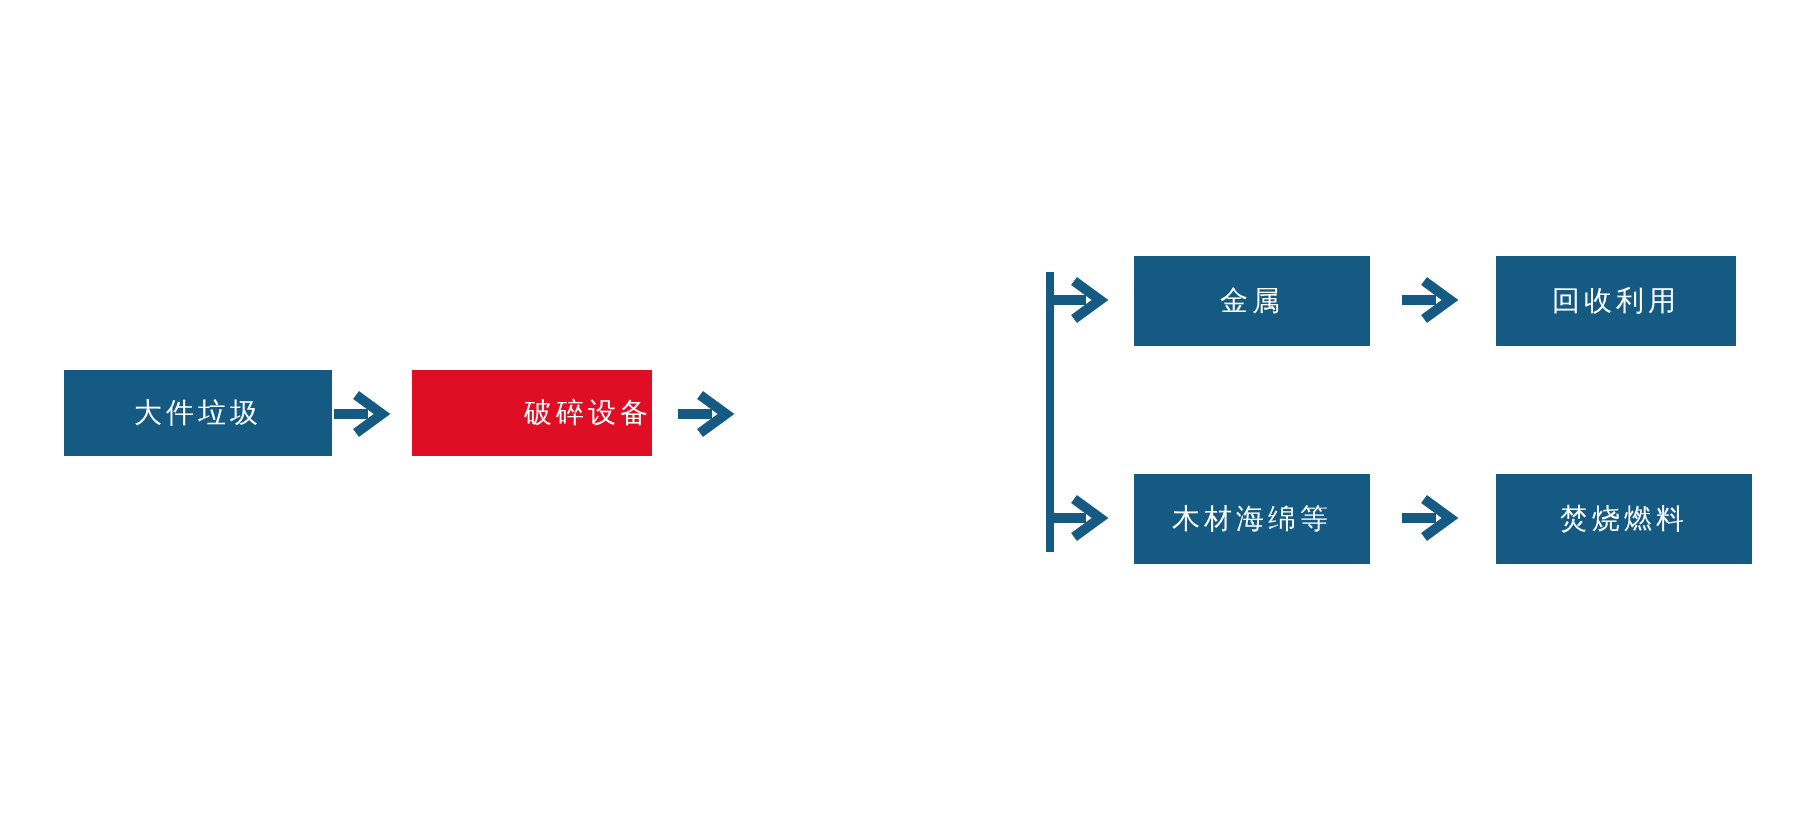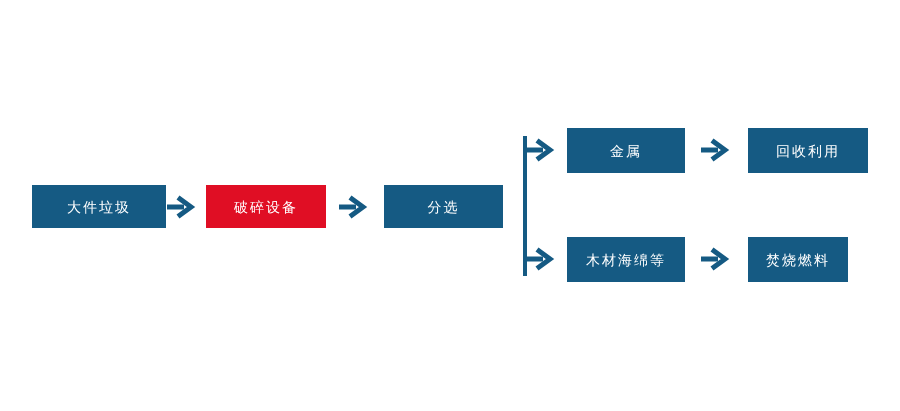--- a/index.html
+++ b/index.html
@@ -20,21 +20,21 @@
     position:absolute;
     display:flex;align-items:center;justify-content:center;
     color:var(--text);
     font-size:14px;
     letter-spacing:2px;
     line-height:1;
     text-align:center;
     white-space:nowrap;
   }
   .node.blue{background:var(--blue);}
-  .node.red{background:var(--red);}
+  .node.red{background:var(--red);justify-content:flex-end;}
   .arrow{position:absolute;display:block;}
   .arrow path{stroke:var(--blue);stroke-width:5;fill:none;stroke-linejoin:miter;stroke-linecap:butt;}
   .connector-v{
     position:absolute;
     left:523px;top:136px;
     width:4px;height:140px;
     background:var(--blue);
   }
 </style>
 </head>
@@ -53,23 +53,20 @@
 
   <div class="node red" style="left:206px;top:185px;width:120px;height:43px">
     <span>破碎设备</span>
   </div>
 
   <svg class="arrow" style="left:338px;top:194px" width="30" height="26" viewBox="0 0 30 26">
     <path d="M1 13 H18"></path>
       <path d="M12 3.5 L25 13 L12 22.5"></path>
   </svg>
 
-  <div class="node blue" style="left:384px;top:185px;width:119px;height:43px">
-    <span>分选</span>
-  </div>
 
   <div class="connector-v"></div>
 
   <svg class="arrow" style="left:525px;top:137px" width="30" height="26" viewBox="0 0 30 26">
     <path d="M0 13 H18"></path>
       <path d="M12 3.5 L25 13 L12 22.5"></path>
   </svg>
 
   <svg class="arrow" style="left:525px;top:246px" width="30" height="26" viewBox="0 0 30 26">
     <path d="M0 13 H18"></path>
@@ -91,17 +88,17 @@
 
   <div class="node blue" style="left:748px;top:128px;width:120px;height:45px">
     <span>回收利用</span>
   </div>
 
   <svg class="arrow" style="left:700px;top:246px" width="30" height="26" viewBox="0 0 30 26">
     <path d="M1 13 H18"></path>
       <path d="M12 3.5 L25 13 L12 22.5"></path>
   </svg>
 
-  <div class="node blue" style="left:748px;top:237px;width:100px;height:45px">
+  <div class="node blue" style="left:748px;top:237px;width:128px;height:45px">
     <span>焚烧燃料</span>
   </div>
 
 </div>
 
 </body></html>

